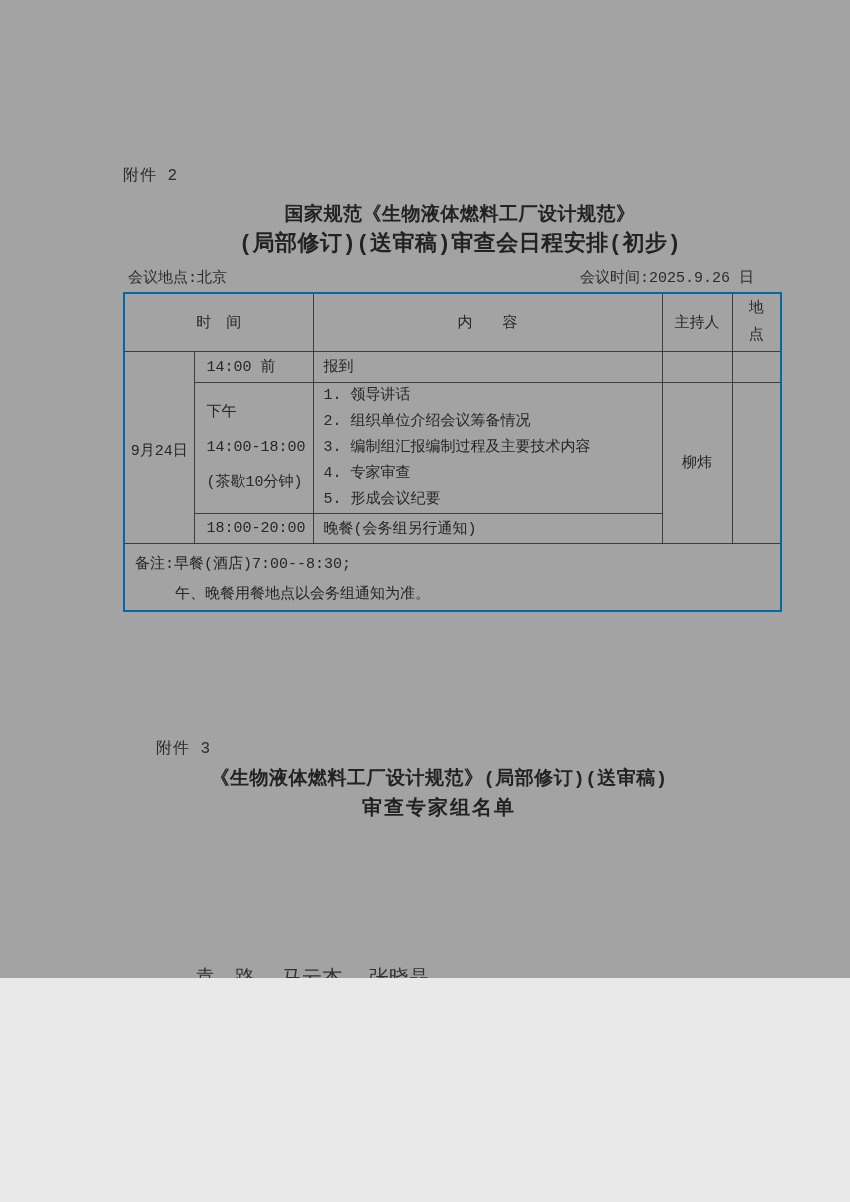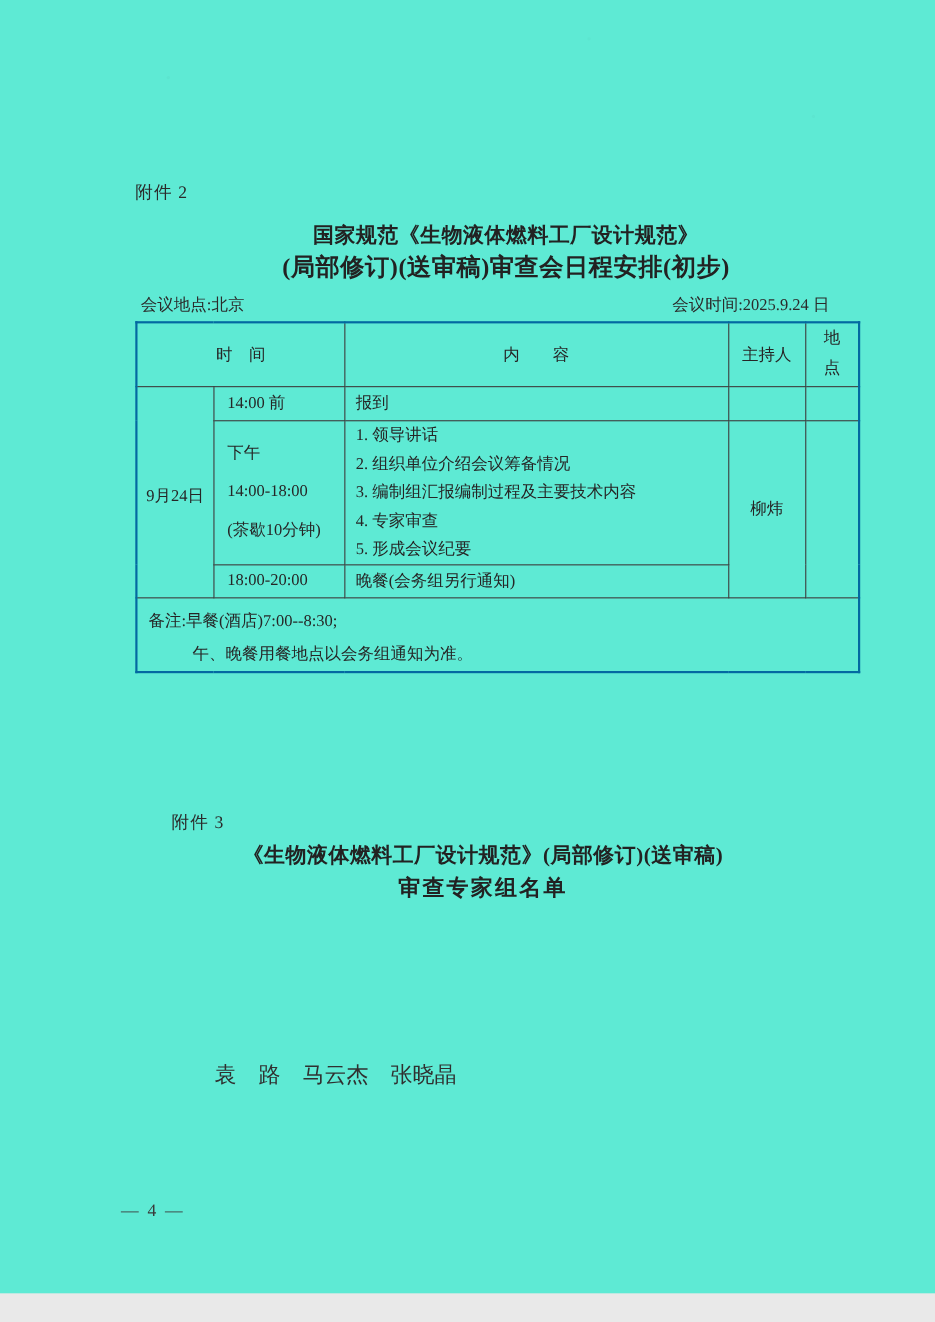--- a/index.html
+++ b/index.html
@@ -1,22 +1,22 @@
 <!DOCTYPE html>
 <html><head>
 <meta charset="utf-8">
 <style>
   * { margin: 0; padding: 0; box-sizing: border-box; }
   html, body { background: #e9e9e9; }
   .page {
     position: relative;
     width: 850px;
-    height: 1176px;
-    background: #5eead4;
-    font-family: Liberation Serif, serif;
+    height: 978px;
+    background: #a3a3a3;
+    font-family: Liberation Mono, monospace;
     color: #2b2b2b;
     overflow: hidden;
   }
   
   .page::before {
     content: "";
     position: absolute; inset: 0;
     background:
       radial-gradient(circle at 18% 6%, rgba(0,0,0,0.025) 0 1px, transparent 2px),
       radial-gradient(circle at 63% 3%, rgba(0,0,0,0.02) 0 1px, transparent 2px),
@@ -83,21 +83,21 @@
 
 <div class="page">
 
   <div id="att2-label" class="att-label">附件 2</div>
 
   <div id="a2-title1" class="title-line">国家规范《生物液体燃料工厂设计规范》</div>
   <div id="a2-title2" class="title-line">(局部修订)(送审稿)审查会日程安排(初步)</div>
 
   <div class="meta-row">
     <span class="meta-left">会议地点:北京</span>
-    <span class="meta-right">会议时间:2025.9.24 日</span>
+    <span class="meta-right">会议时间:2025.9.26 日</span>
   </div>
 
   <table class="schedule">
     <colgroup>
       <col style="width:70px">
         <col style="width:119px">
         <col style="width:349px">
       <col style="width:70px">
         <col style="width:49px">
     </colgroup>

